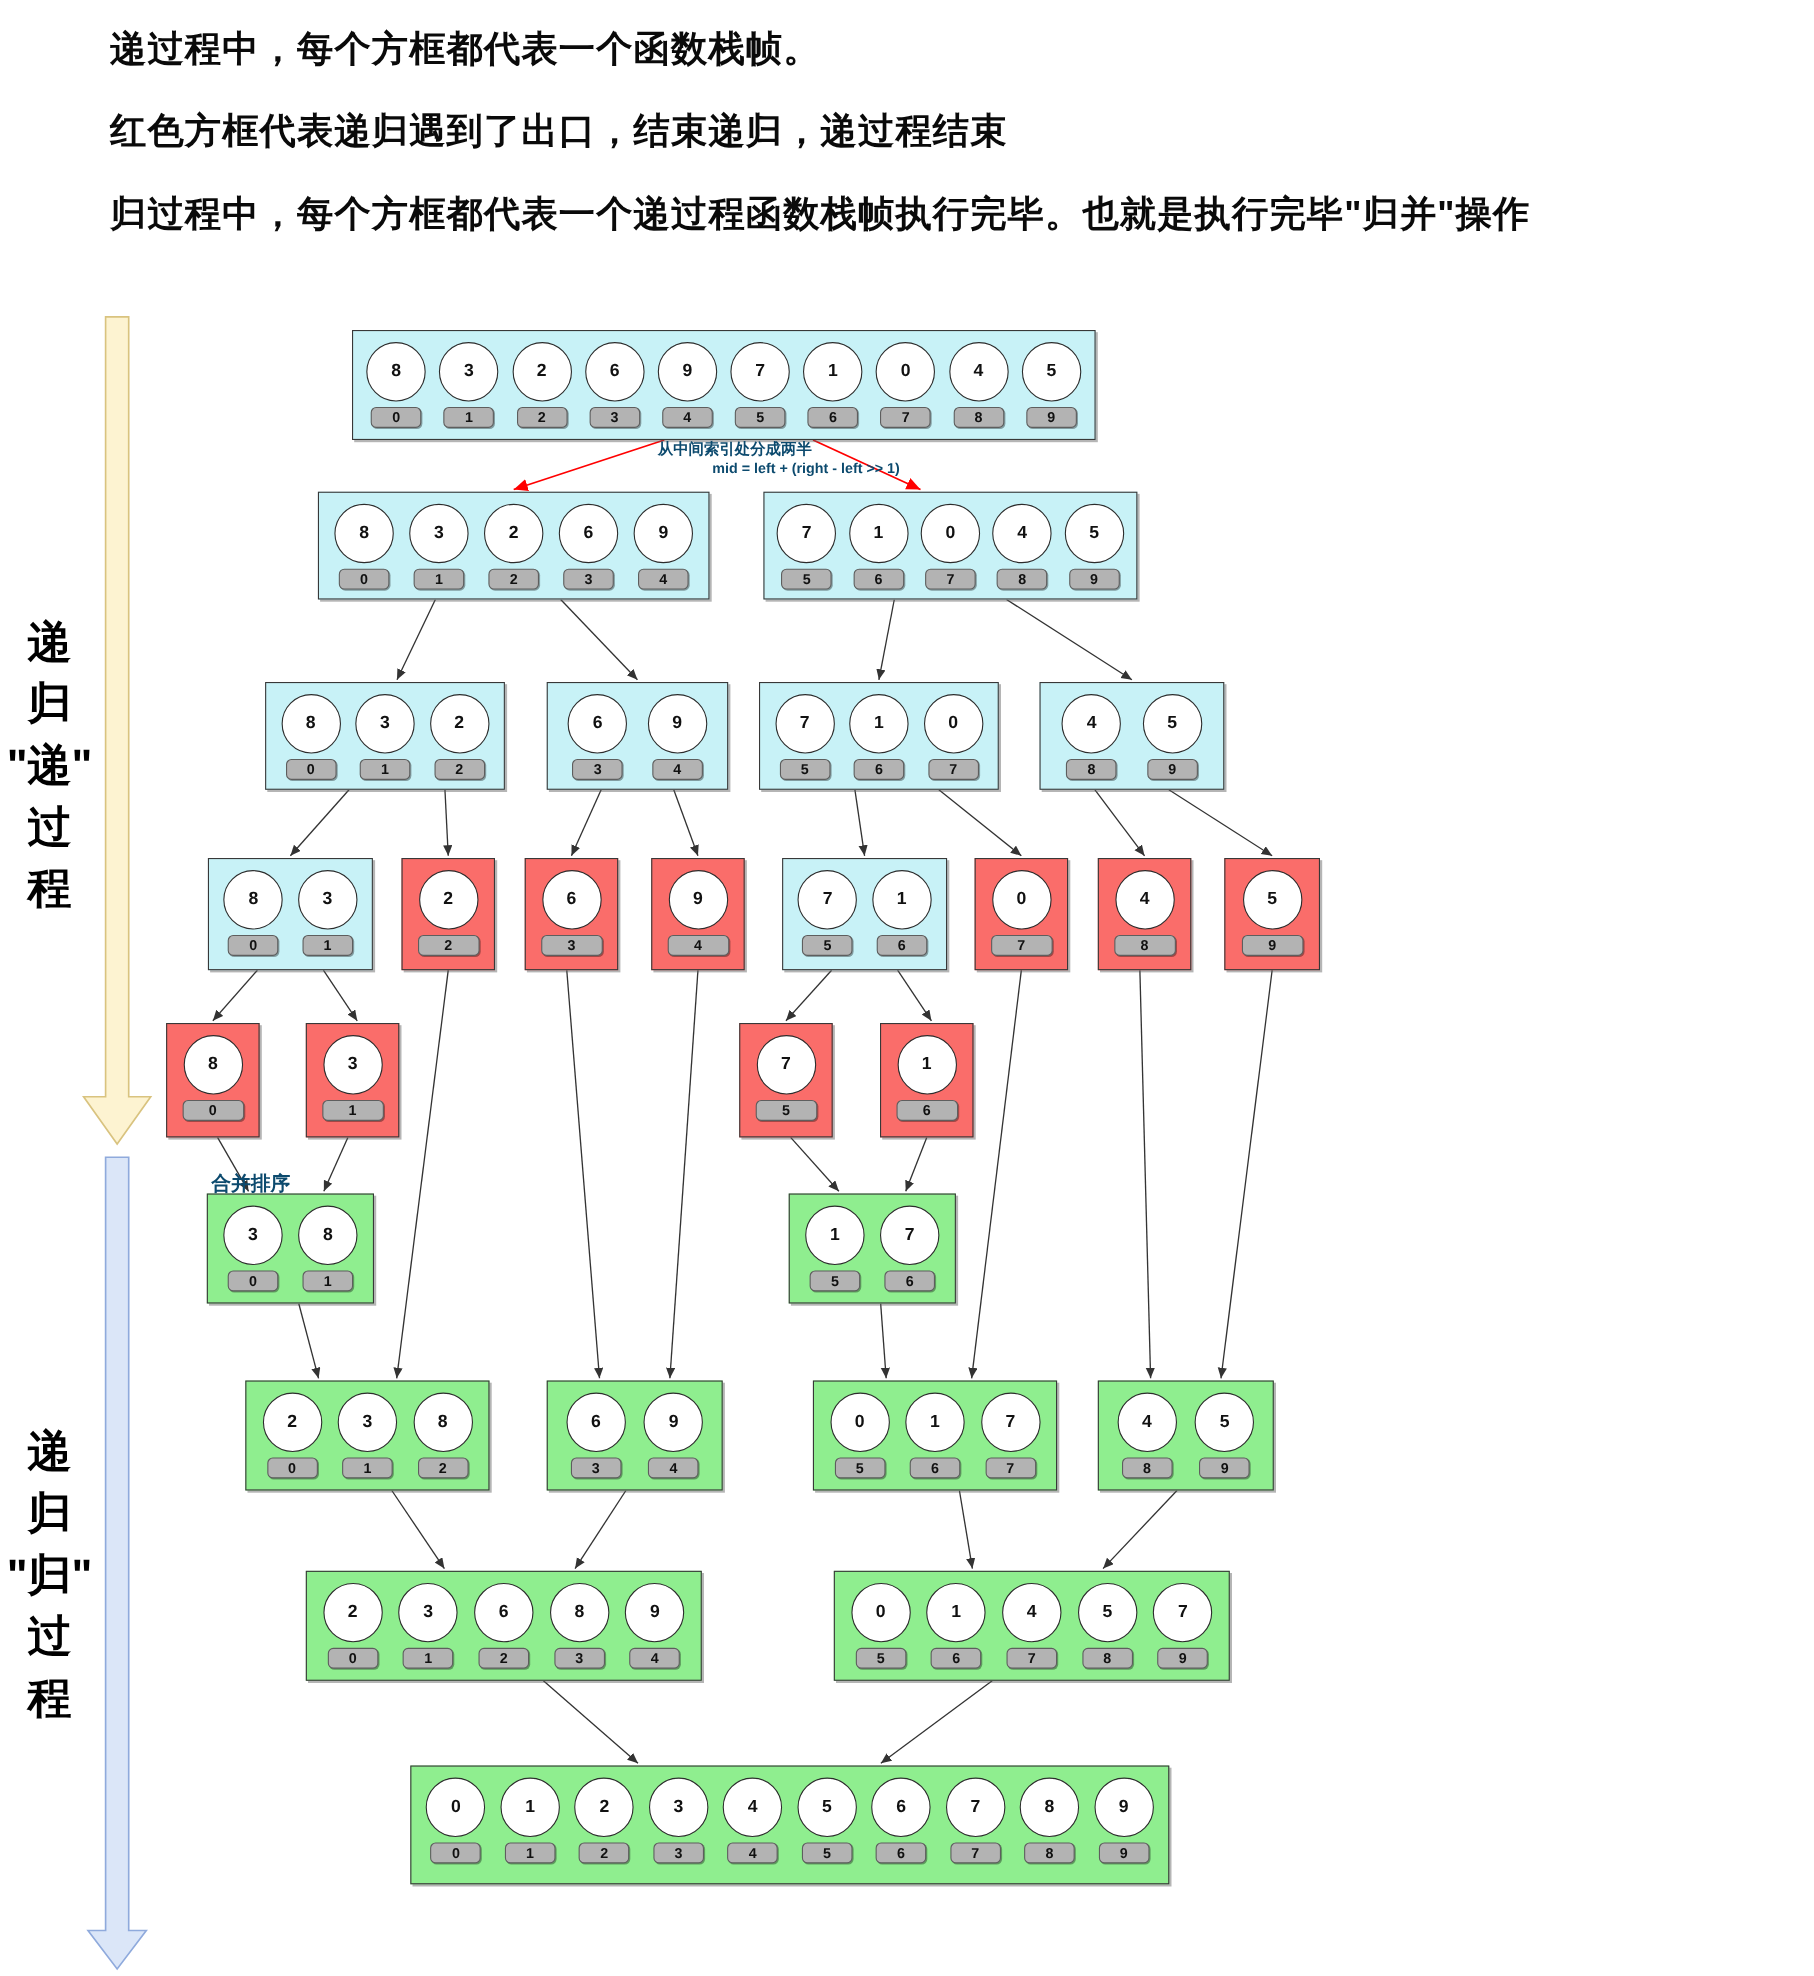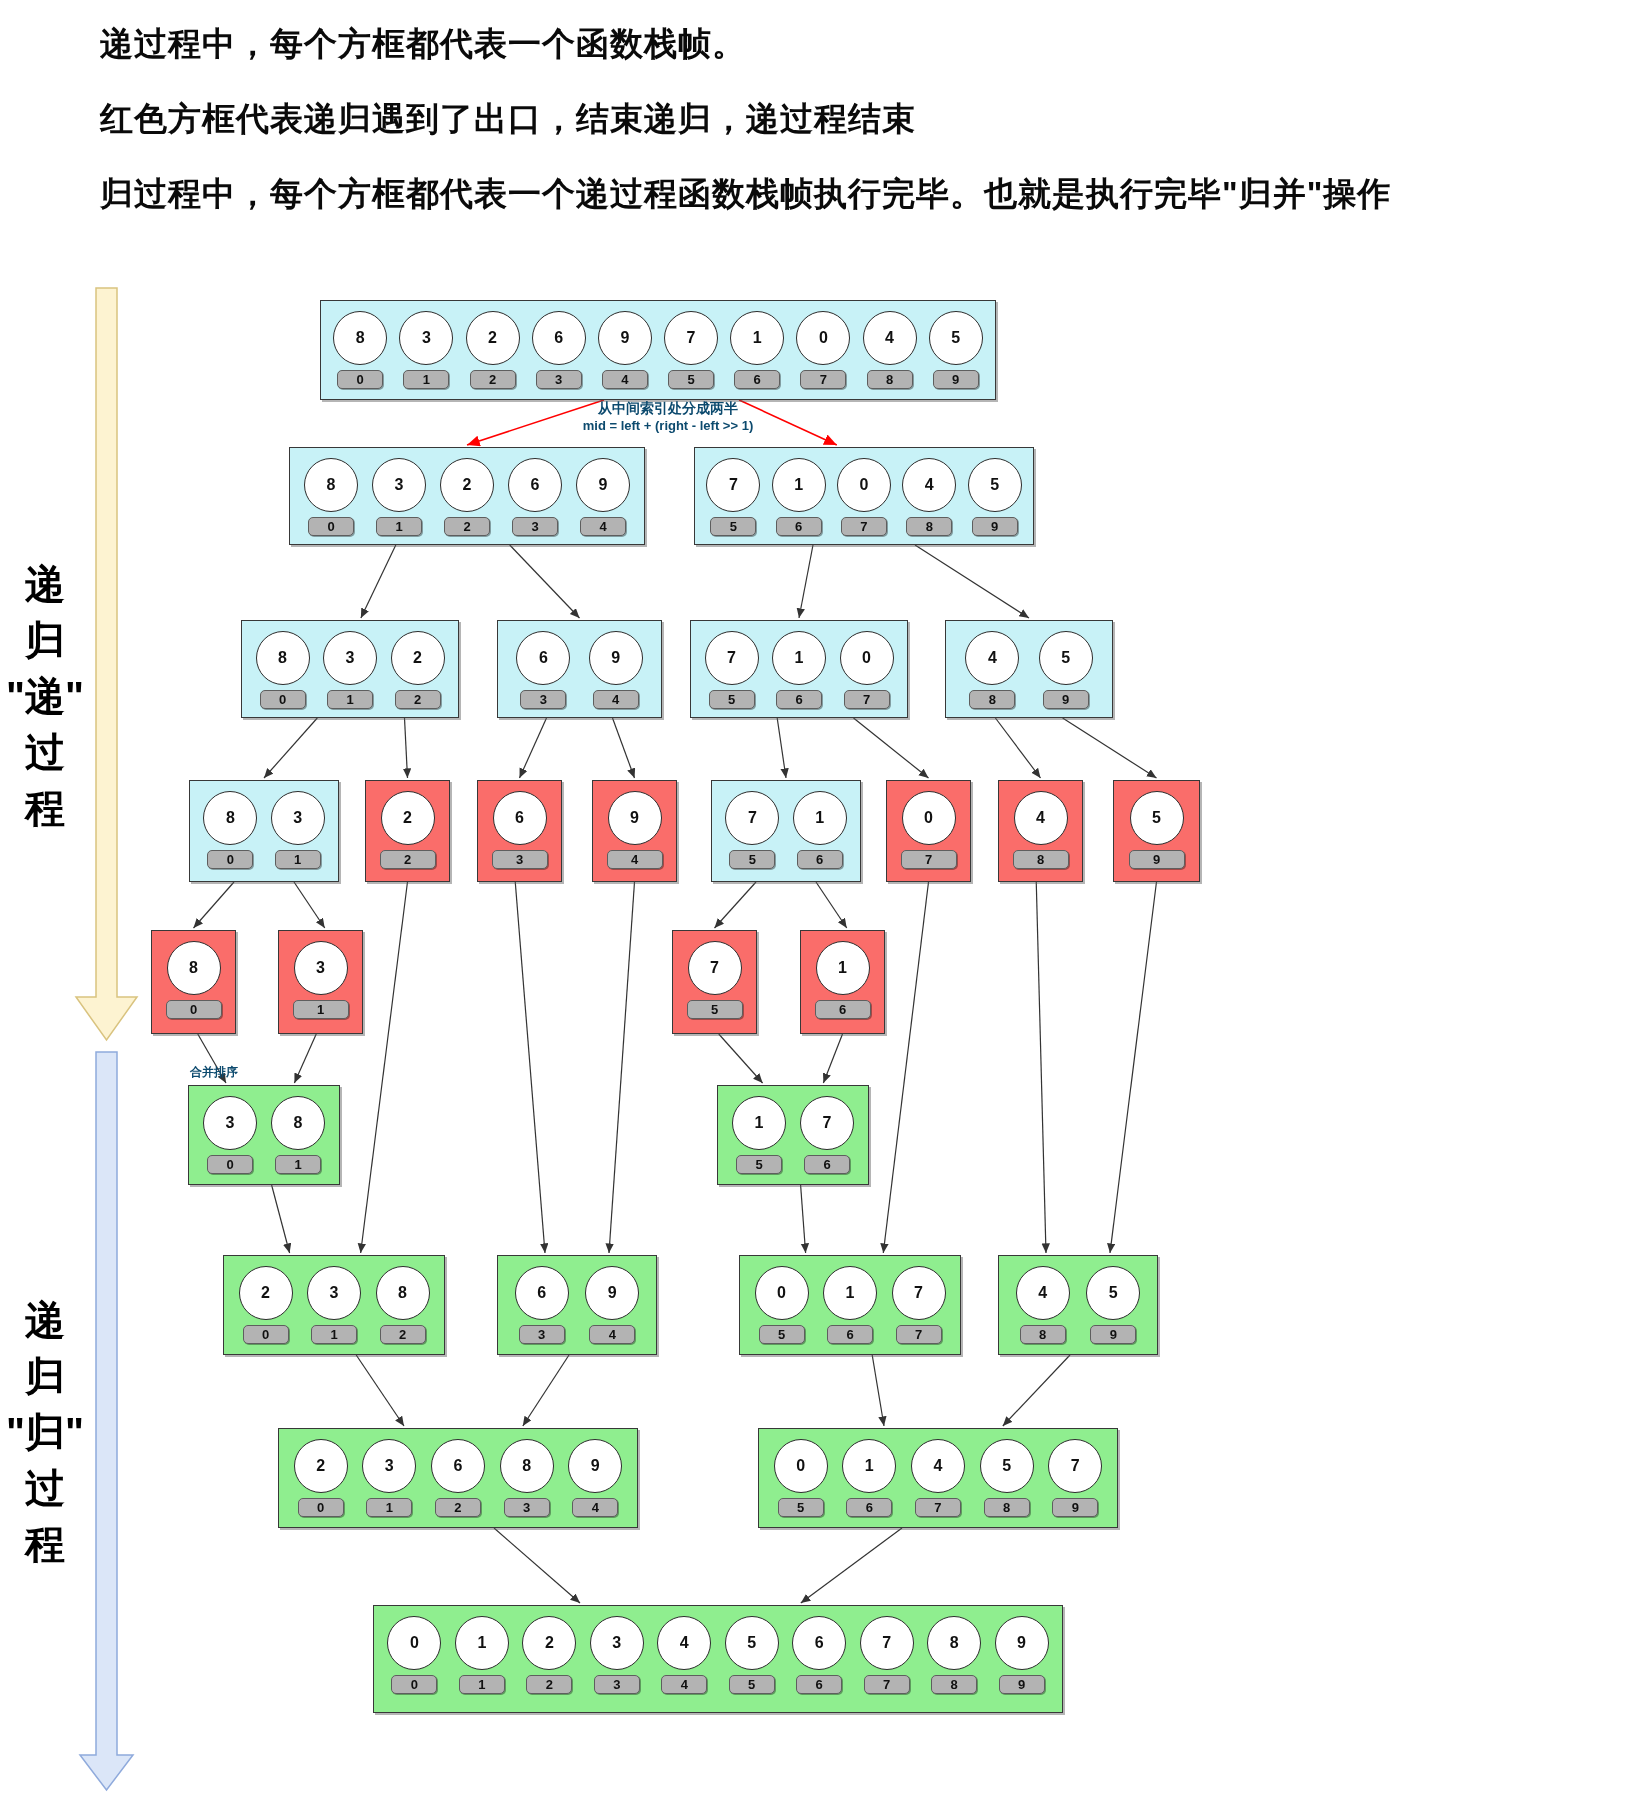--- a/index.html
+++ b/index.html
@@ -11,22 +11,22 @@
   .cell{display:flex;flex-direction:column;align-items:center;gap:5px;}
   .circ{width:52px;height:52px;border-radius:50%;background:#ffffff;border:1.5px solid #2c2c2c;
         display:flex;align-items:center;justify-content:center;font-weight:700;font-size:16px;color:#111;}
   .chip{min-width:46px;height:19px;padding:0 3px;box-sizing:border-box;background:#b3b3b3;border:1px solid #5e5e5e;
         border-radius:5px;font-weight:700;font-size:13px;color:#111;display:flex;align-items:center;justify-content:center;
         box-shadow:1px 1px 0 rgba(0,0,0,0.35);}
   .vlabel{position:absolute;width:110px;text-align:center;font-weight:700;font-size:40px;color:#000;line-height:56px;white-space:nowrap;}
   .vlabel span{display:block;}
   .anno{position:absolute;text-align:center;font-weight:700;color:#0c4a6e;white-space:nowrap;}
   #split-anno-1{left:518px;top:400px;width:300px;font-size:14px;}
-  #split-anno-2{left:518px;top:418px;width:300px;font-size:13px;}
-  #merge-anno{left:164px;top:1064px;width:100px;font-size:12px;}
+  #split-anno-2{left:518px;top:418px;width:300px;font-size:13px;text-align:right;}
+  #merge-anno{left:178px;top:1064px;width:100px;font-size:18px;}
 </style>
 </head>
 <body>
 
 <div id="canvas">
 
   <div class="hline" style="top:22px">递过程中，每个方框都代表一个函数栈帧。</div>
   <div class="hline" style="top:97px">红色方框代表递归遇到了出口，结束递归，递过程结束</div>
   <div class="hline" style="top:172px">归过程中，每个方框都代表一个递过程函数栈帧执行完毕。也就是执行完毕"归并"操作</div>
 

